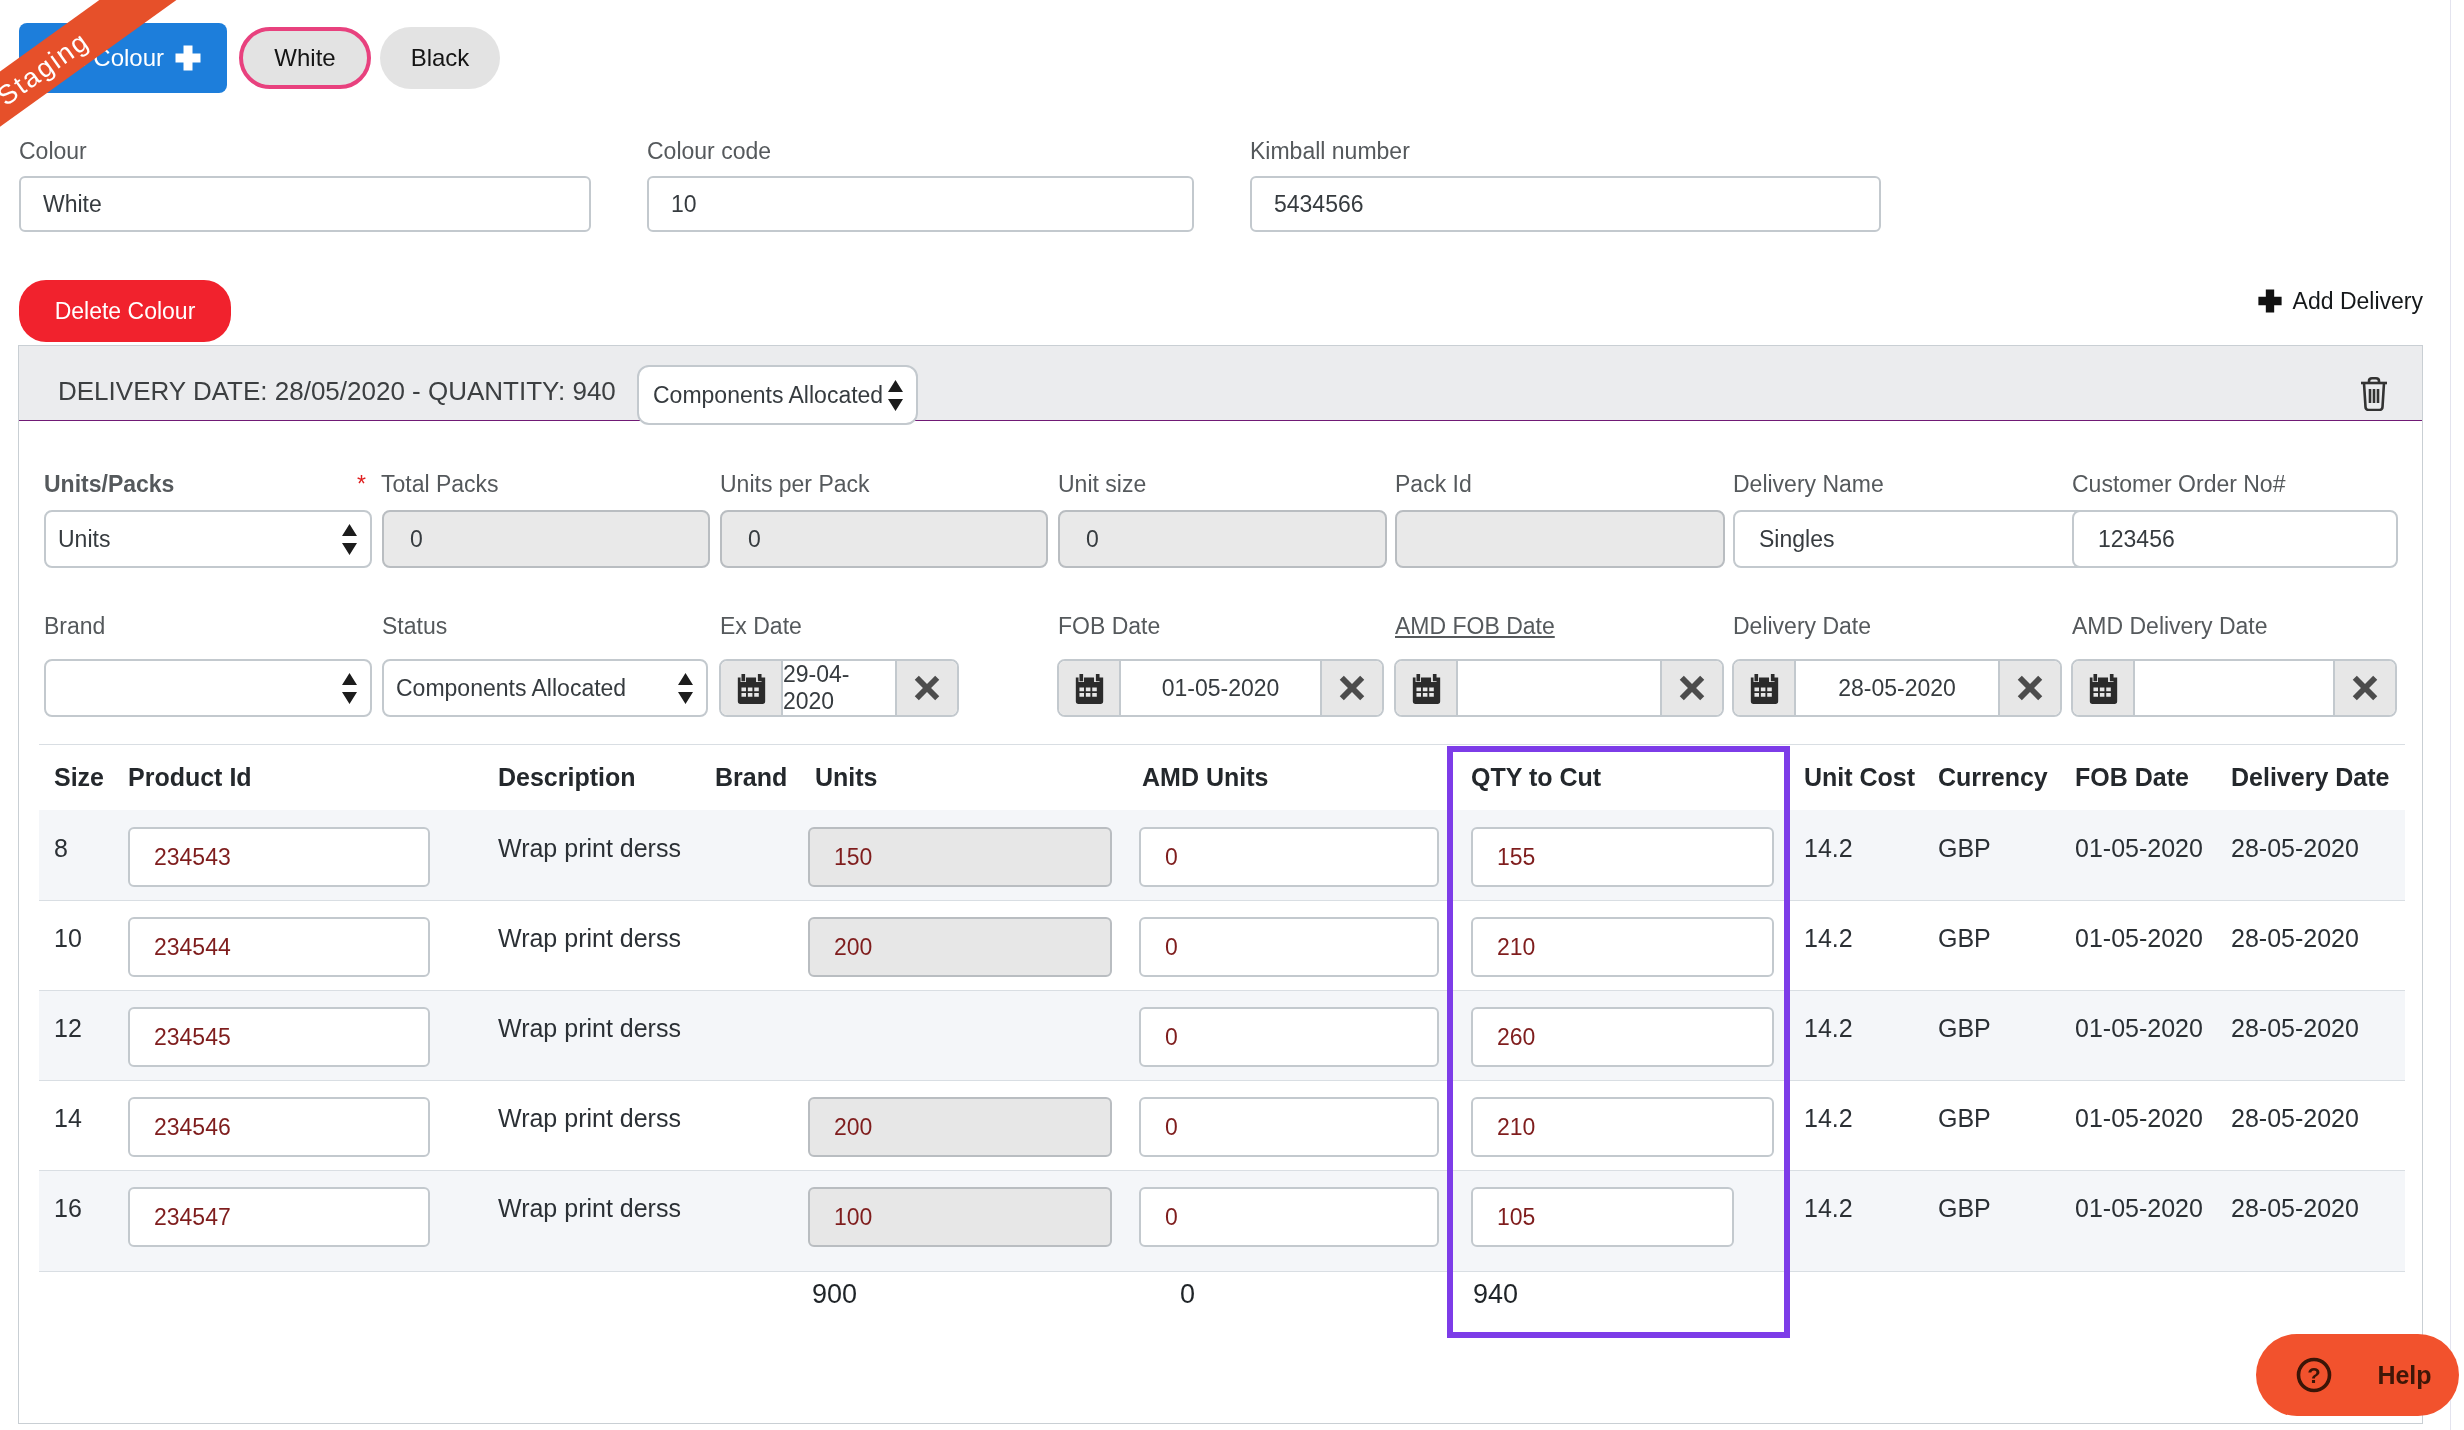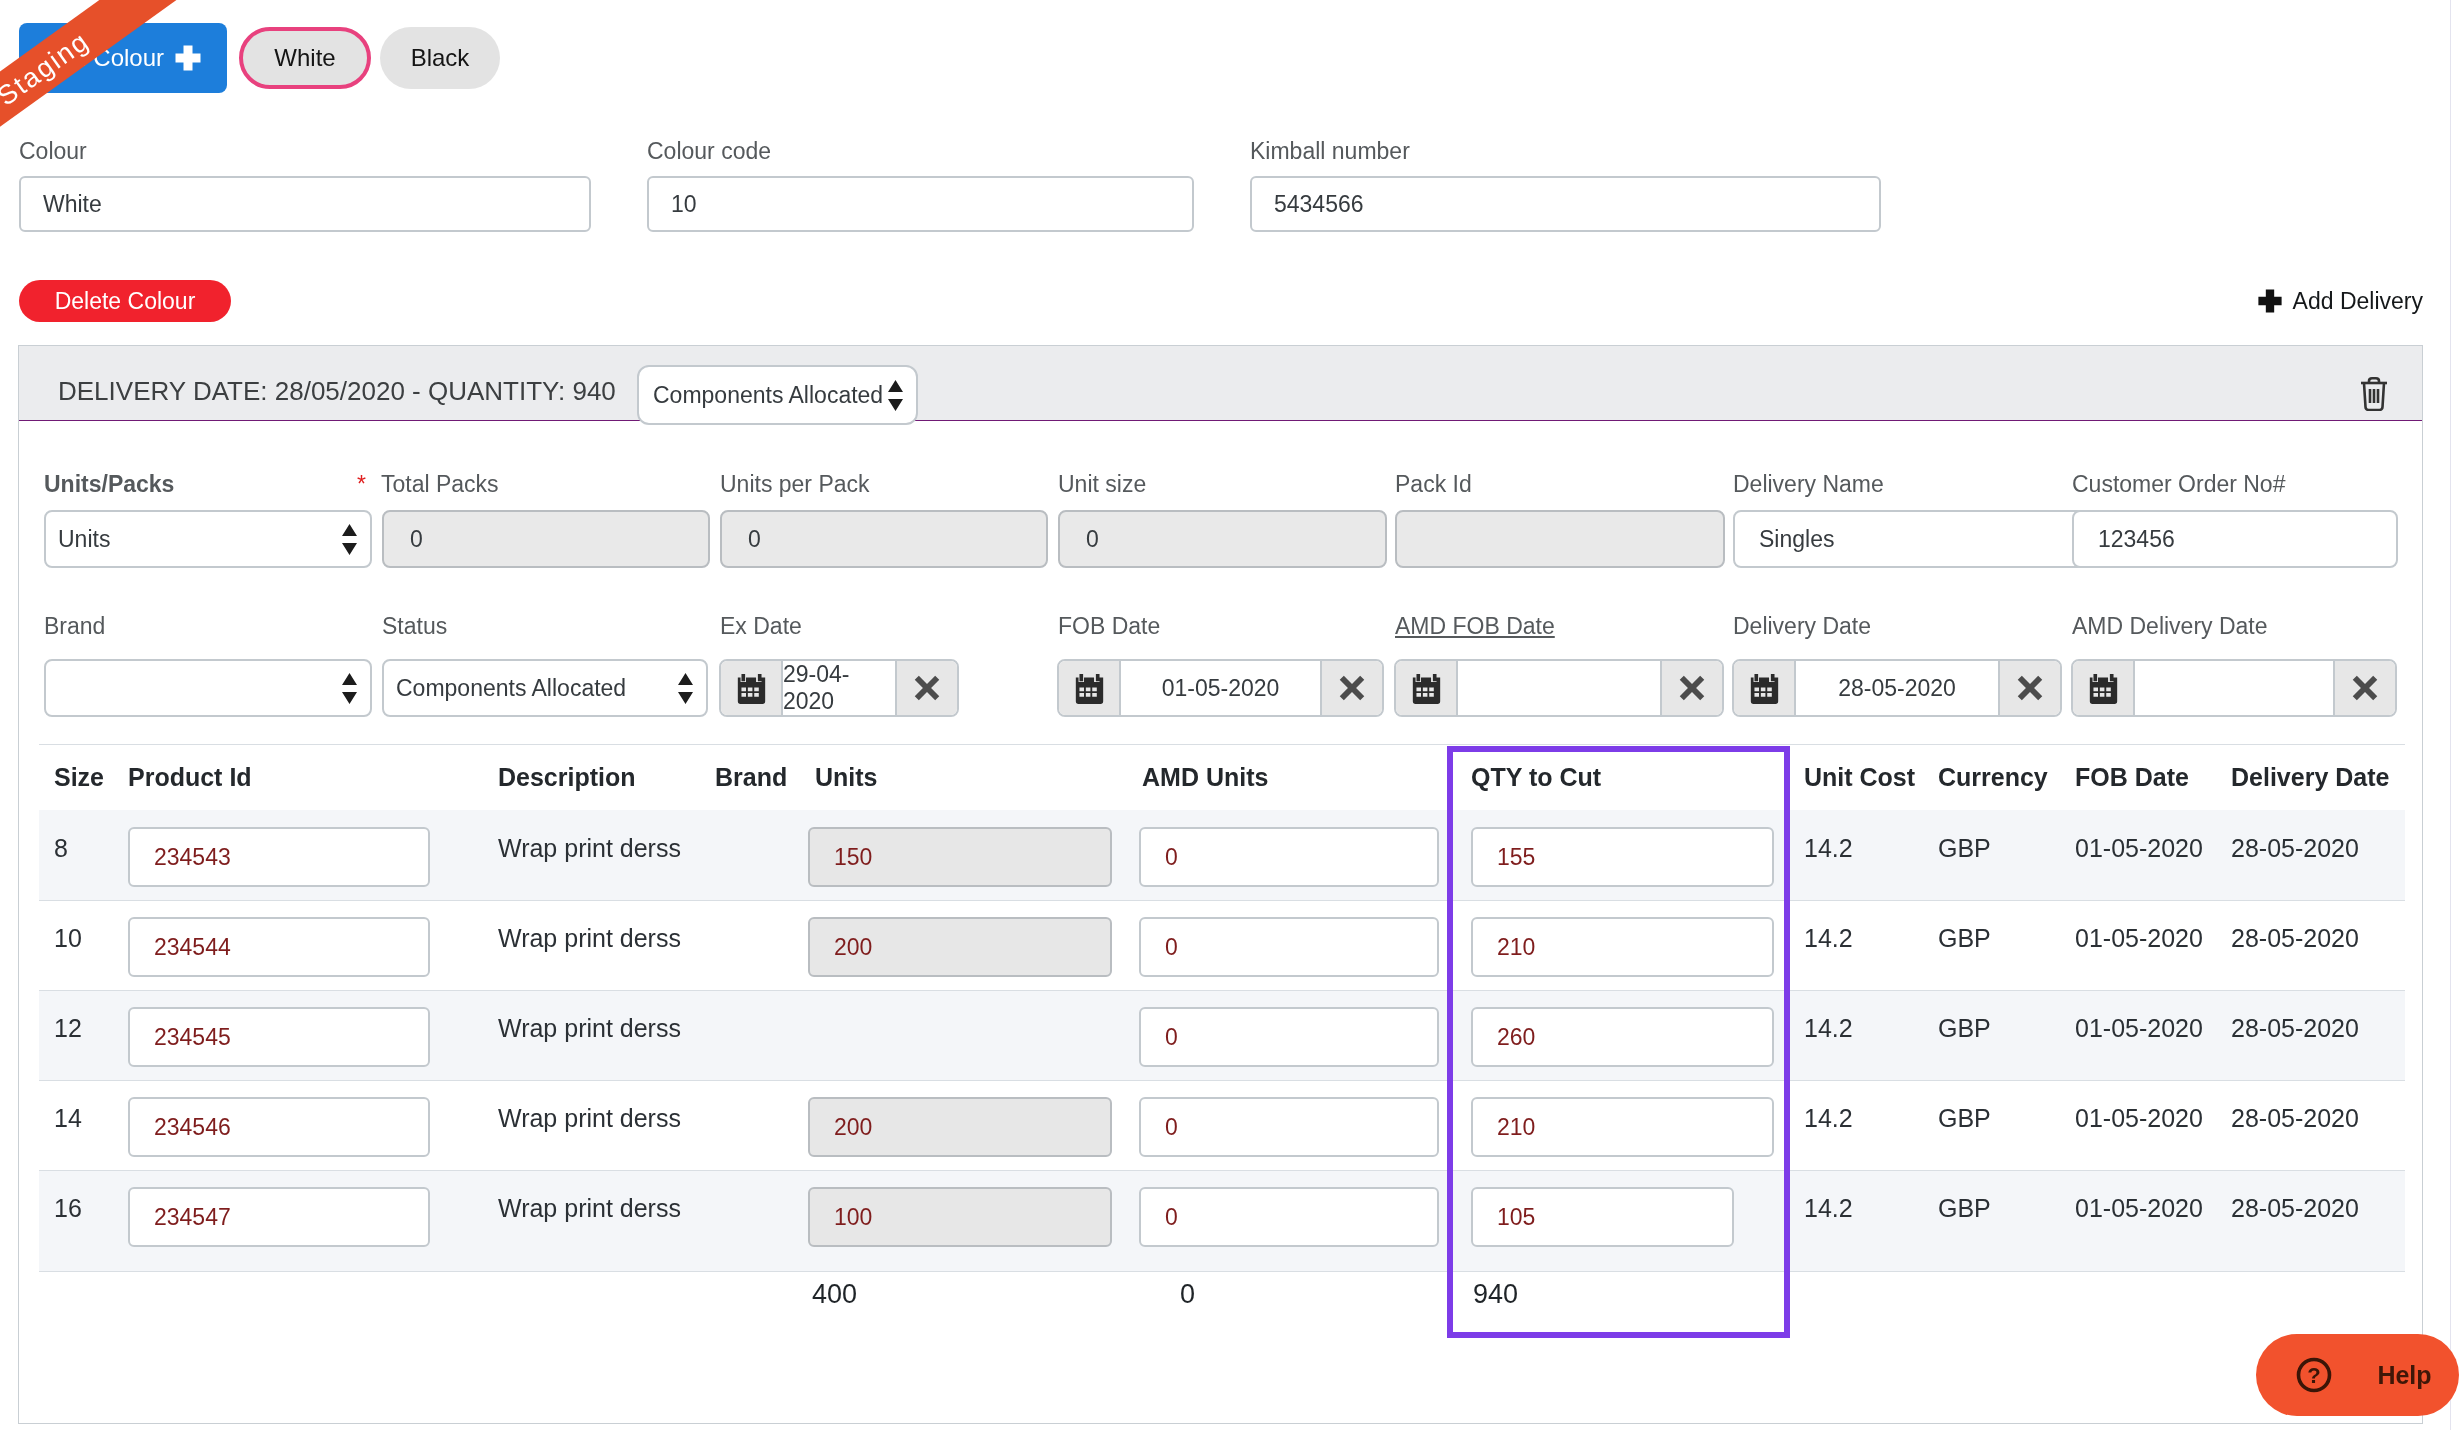--- a/index.html
+++ b/index.html
@@ -23,21 +23,21 @@
   color:#fff; font-size:27px; letter-spacing:2px; text-align:center; line-height:46px; z-index:5;
   padding-right:64px; }
 
 
 .lbl { position:absolute; font-size:23px; color:#55595c; white-space:nowrap; }
 .inp { position:absolute; height:56px; background:#fff;
   border:2px solid #c3c9ce; border-radius:6px; font-size:23px; color:#363b3f;
   display:flex; align-items:center; padding-left:22px; white-space:nowrap; }
 
 
-.btn-del { position:absolute; left:19px; top:280px; width:212px; height:42px;
+.btn-del { position:absolute; left:19px; top:280px; width:212px; height:62px;
   background:#f1222d; border-radius:27px; color:#fff; font-size:23px;
   display:flex; align-items:center; justify-content:center; }
 .add-del { position:absolute; right:41px; top:288px; font-size:23px; color:#15181a;
   display:flex; align-items:flex-start; gap:10px; }
 
 
 .panel { position:absolute; left:18px; top:345px; width:2405px; height:1079px;
   border:1px solid #c9cfd4; background:#fff; }
 .panel-hd { position:absolute; left:0; top:0; width:100%; height:75px;
   background:#ebecee; border-bottom:1px solid #701a75;text-align:center; }
@@ -313,21 +313,21 @@
       <div class="cell" style="left:1899px; top:24px;">GBP</div>
       <div class="cell" style="left:2036px; top:24px;">01-05-2020</div>
       <div class="cell" style="left:2192px; top:24px;">28-05-2020</div>
     </div>
     <div class="rline" style="left:20px; top:554px;"></div>
     <div class="rline" style="left:20px; top:644px;"></div>
     <div class="rline" style="left:20px; top:734px;"></div>
     <div class="rline" style="left:20px; top:824px;"></div>
     <div class="rline" style="left:20px; top:925px;"></div>
 
-    <div class="totals" style="left:793px; top:933px;">400</div>
+    <div class="totals" style="left:793px; top:933px;">900</div>
     <div class="totals" style="left:1161px; top:933px;">0</div>
     <div class="totals" style="left:1454px; top:933px;">940</div>
 
     <div class="purple"></div>
   </div>
 
   <div class="scroll-line"></div>
   <div class="help">
     <svg width="38" height="38" viewBox="0 0 38 38">
         <circle cx="19" cy="19" r="15.5" fill="none" stroke="#3b1507" stroke-width="3.6"></circle>

